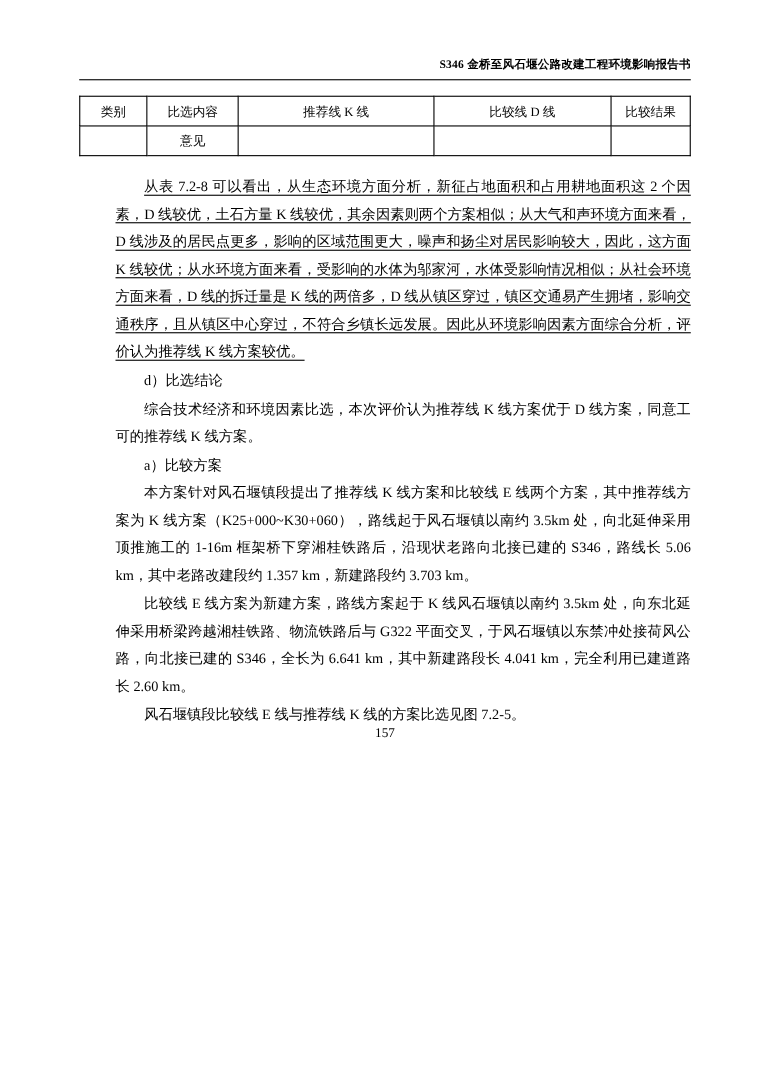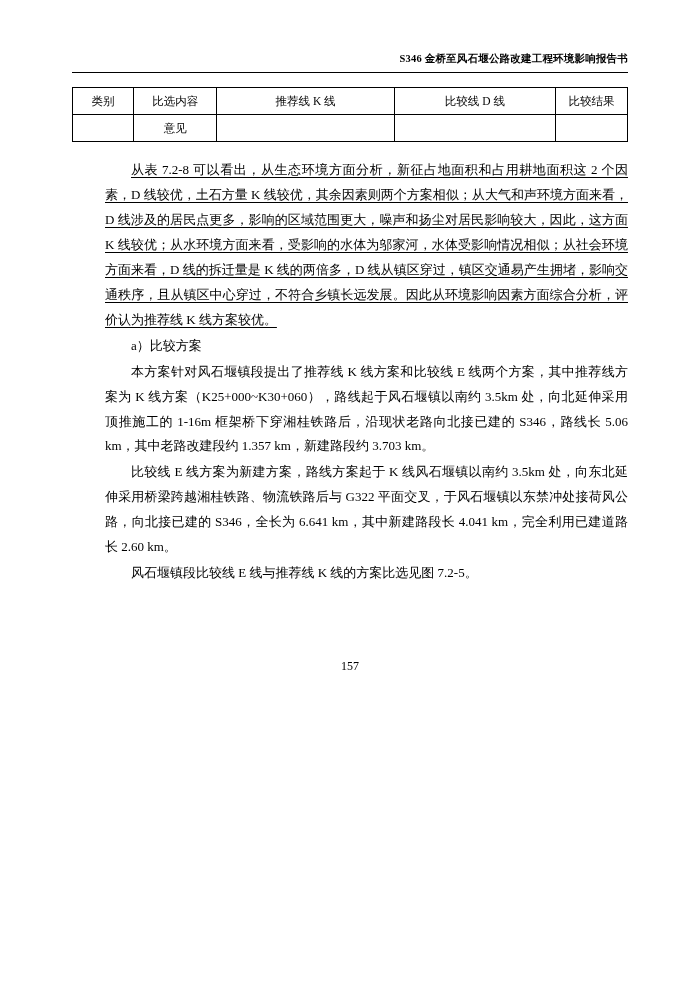--- a/index.html
+++ b/index.html
@@ -120,21 +120,23 @@
         <td>意见</td>
         <td></td>
         <td></td>
         <td></td>
       </tr>
     </tbody>
   </table>
 
   <p class="indent para-underline">从表 7.2-8 可以看出，从生态环境方面分析，新征占地面积和占用耕地面积这 2 个因素，D 线较优，土石方量 K 线较优，其余因素则两个方案相似；从大气和声环境方面来看，D 线涉及的居民点更多，影响的区域范围更大，噪声和扬尘对居民影响较大，因此，这方面 K 线较优；从水环境方面来看，受影响的水体为邬家河，水体受影响情况相似；从社会环境方面来看，D 线的拆迁量是 K 线的两倍多，D 线从镇区穿过，镇区交通易产生拥堵，影响交通秩序，且从镇区中心穿过，不符合乡镇长远发展。因此从环境影响因素方面综合分析，评价认为推荐线 K 线方案较优。</p>
 
+  <p class="indent">d）比选结论</p>
 
+  <p class="indent">综合技术经济和环境因素比选，本次评价认为推荐线 K 线方案优于 D 线方案，同意工可的推荐线 K 线方案。</p>
 
 
   <p class="indent">a）比较方案</p>
 
   <p class="indent">本方案针对风石堰镇段提出了推荐线 K 线方案和比较线 E 线两个方案，其中推荐线方案为 K 线方案（K25+000~K30+060），路线起于风石堰镇以南约 3.5km 处，向北延伸采用顶推施工的 1-16m 框架桥下穿湘桂铁路后，沿现状老路向北接已建的 S346，路线长 5.06 km，其中老路改建段约 1.357 km，新建路段约 3.703 km。</p>
 
   <p class="indent">比较线 E 线方案为新建方案，路线方案起于 K 线风石堰镇以南约 3.5km 处，向东北延伸采用桥梁跨越湘桂铁路、物流铁路后与 G322 平面交叉，于风石堰镇以东禁冲处接荷风公路，向北接已建的 S346，全长为 6.641 km，其中新建路段长 4.041 km，完全利用已建道路长 2.60 km。</p>
 
   <p class="indent">风石堰镇段比较线 E 线与推荐线 K 线的方案比选见图 7.2-5。</p>
 

